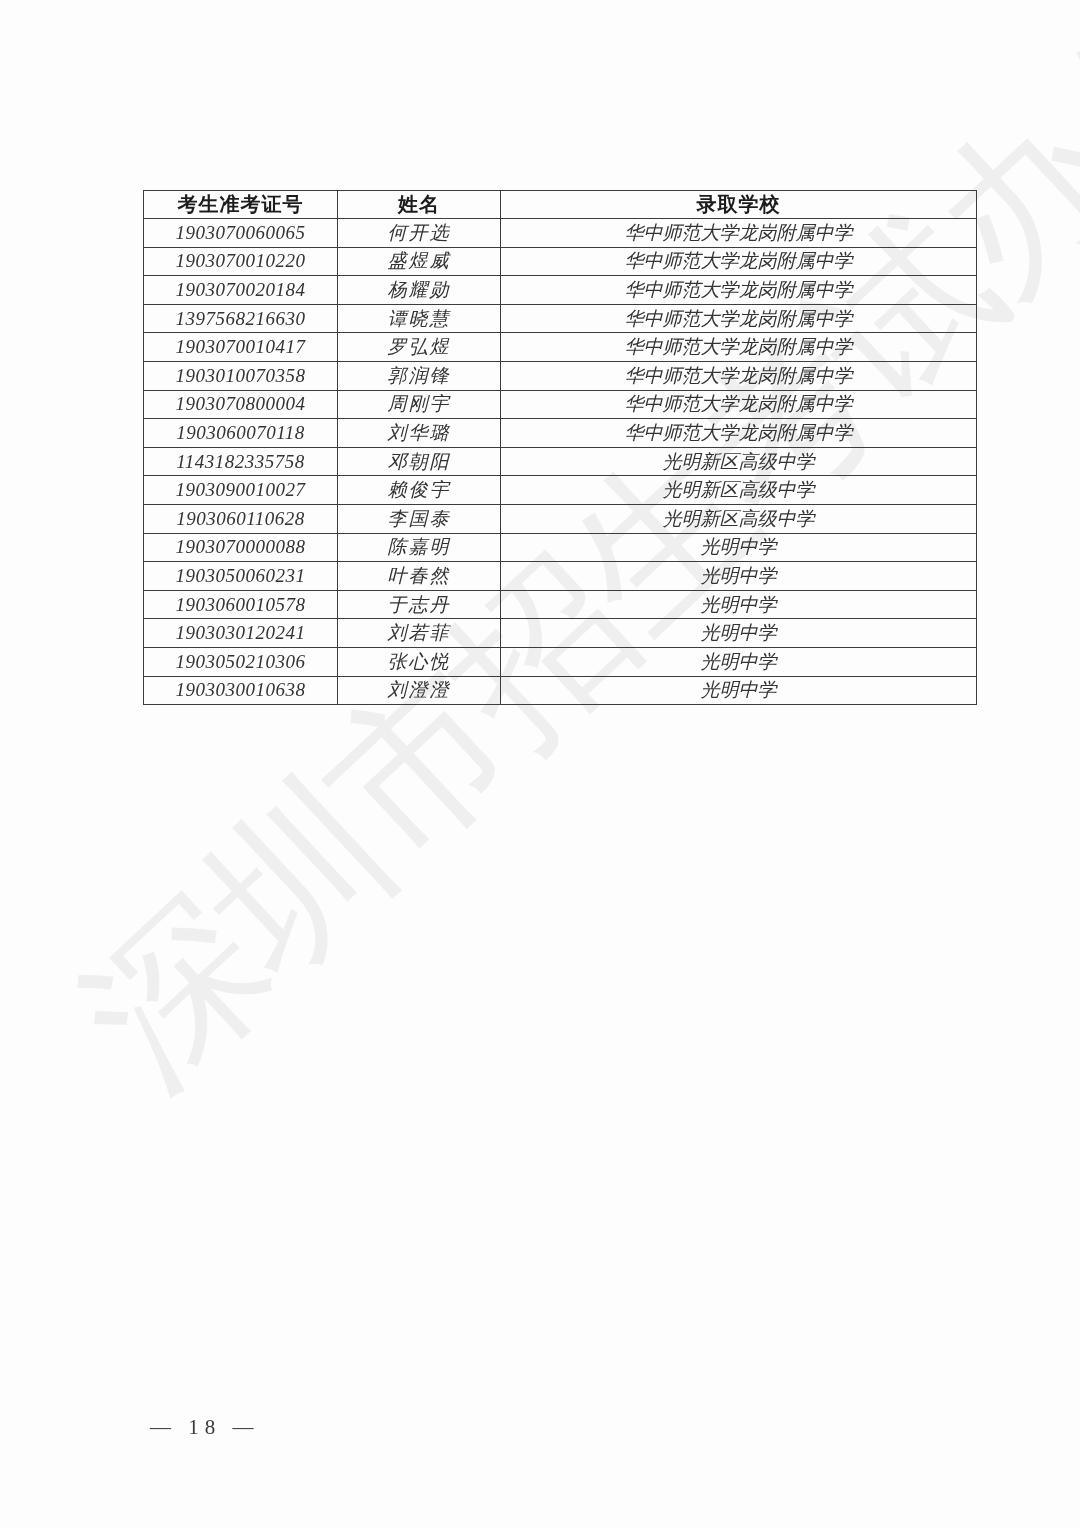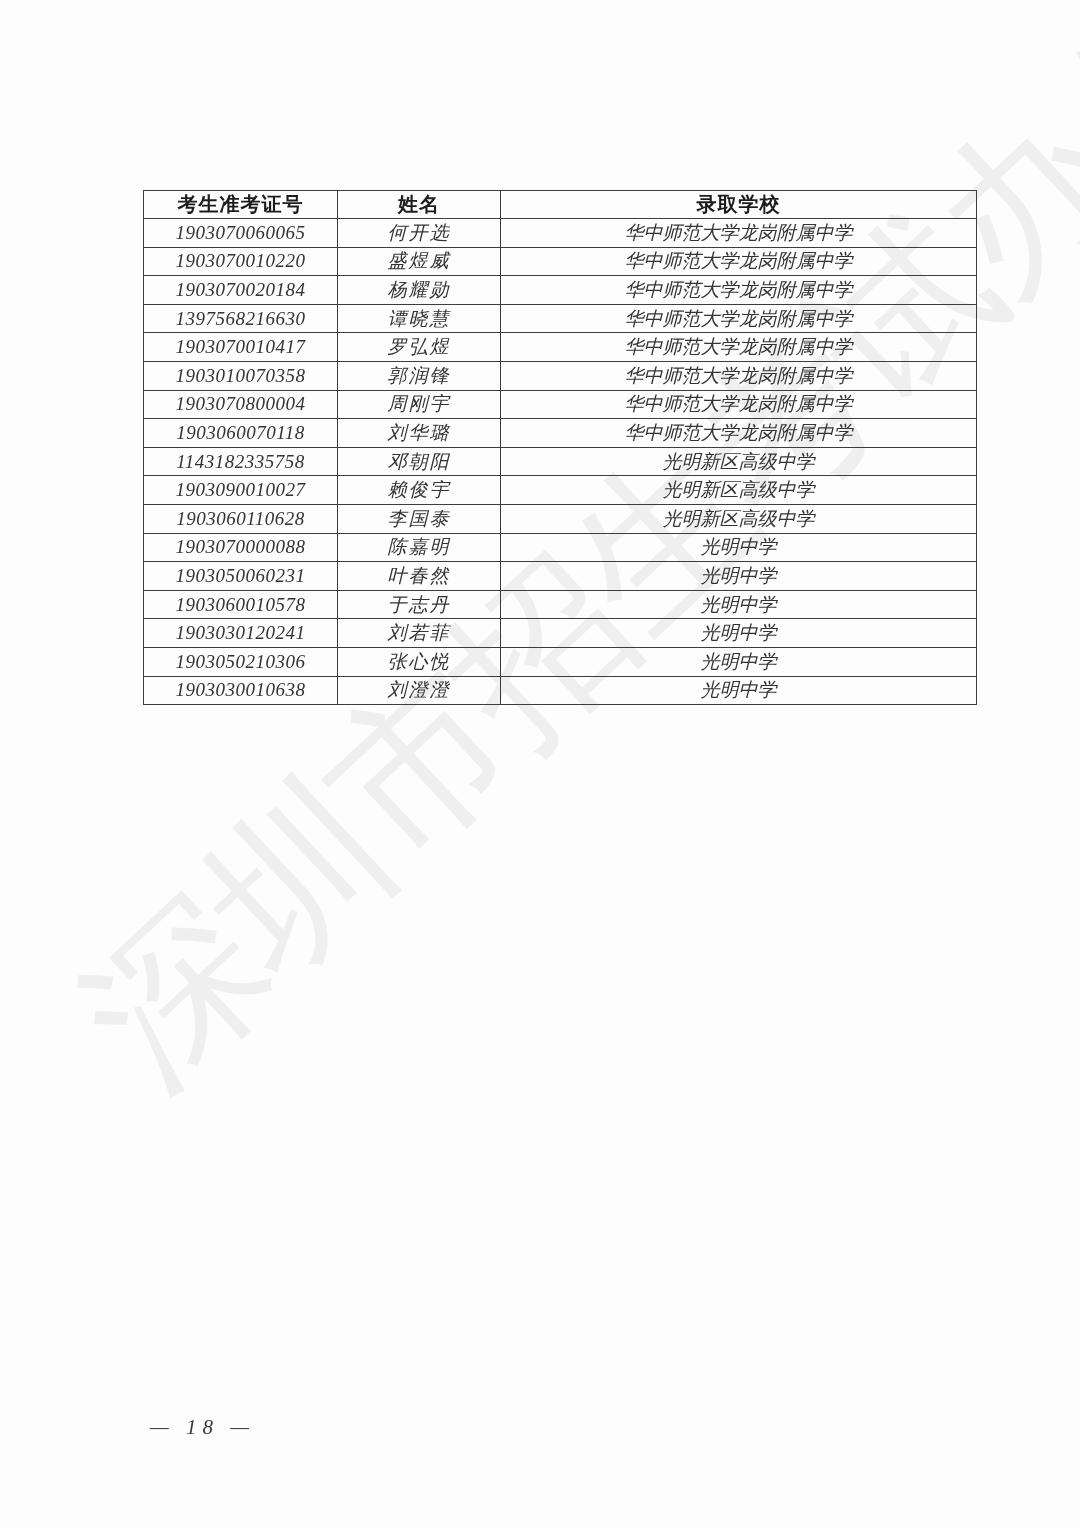--- a/index.html
+++ b/index.html
@@ -64,21 +64,20 @@
   td.cell-exam-id { letter-spacing: 0.5px; }
   td.cell-name { letter-spacing: 2px; }
   .page-footer {
     position: absolute;
     left: 150px;
     top: 1415px;
     font-size: 21px;
     color: #3a3a3a;
     letter-spacing: 6px;
     z-index: 1;
-    font-style: italic;
   }
 </style>
 </head>
 <body>
 
 <div class="page">
 
   <div class="watermark">深圳市招生考试办公室</div>
 
   <table class="admission-table">

